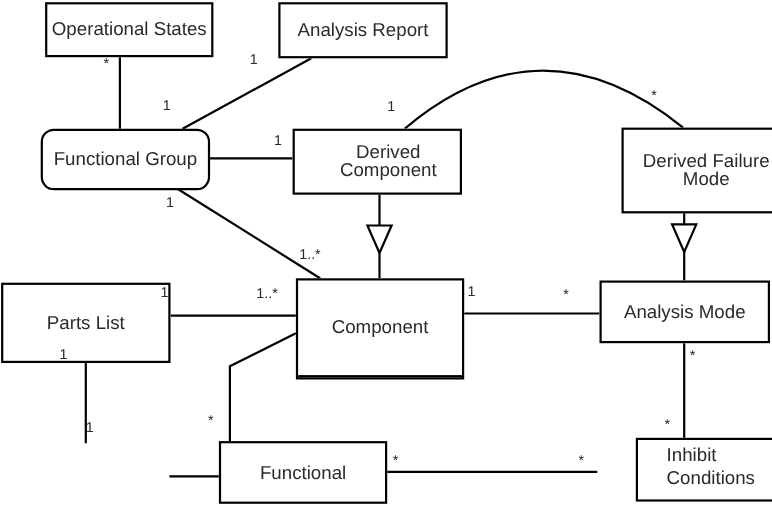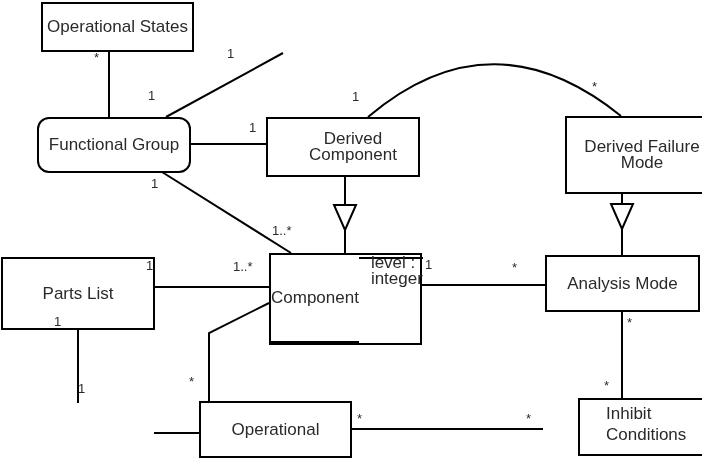--- a/index.html
+++ b/index.html
@@ -108,49 +108,51 @@
 
     <line x1="352" y1="429" x2="543" y2="429" stroke="#000" stroke-width="2"></line>
 
     <line x1="622" y1="312" x2="622" y2="400" stroke="#000" stroke-width="2"></line>
   </svg>
 
   <div class="uml-box" style="left:41px; top:2px; width:153px; height:50px;">
     <span>Operational States</span>
   </div>
 
+  <div class="uml-box" style="left:253px; top:2px; width:154px; height:51px;">
+    <span>Analysis Report</span>
+  </div>
 
   <div class="uml-box" style="left:37px; top:117px; width:154px; height:56px;border-radius:12px;">
     <span>Functional Group</span>
   </div>
 
   <div class="uml-box" style="left:266px; top:117px; width:154px; height:60px;padding-left:20px;">
     <span>Derived Component</span>
   </div>
 
   <div class="uml-box" style="left:544px; top:116px; width:154px; height:78px;margin-left:21px;">
     <span>Derived Failure Mode</span>
   </div>
 
   <div class="uml-box" style="left:1px; top:257px; width:154px; height:73px;">
     <span>Parts List</span>
   </div>
 
   <div class="uml-box two-compartment" style="left:269px; top:253px; width:153px; height:92px;">
     <div class="comp-name">Component</div>
-    <div class="comp-attr">level : integer</div>
   </div>
 
   <div class="uml-box" style="left:545px; top:255px; width:155px; height:57px;">
     <span>Analysis Mode</span>
   </div>
 
 
   <div class="uml-box" style="left:199px; top:401px; width:153px; height:57px;">
-    <span>Operational</span>
+    <span>Functional</span>
   </div>
 
   <div class="uml-box multiline-left" style="left:543px; top:398px; width:157px; height:58px;">Inhibit
 Conditions</div>
 
   <span class="mult" style="left:94px; top:51px;">*</span>
   <span class="mult" style="left:148px; top:89px;">1</span>
   <span class="mult" style="left:227px; top:47px;">1</span>
   <span class="mult" style="left:249px; top:121px;">1</span>
   <span class="mult" style="left:352px; top:90px;">1</span>

